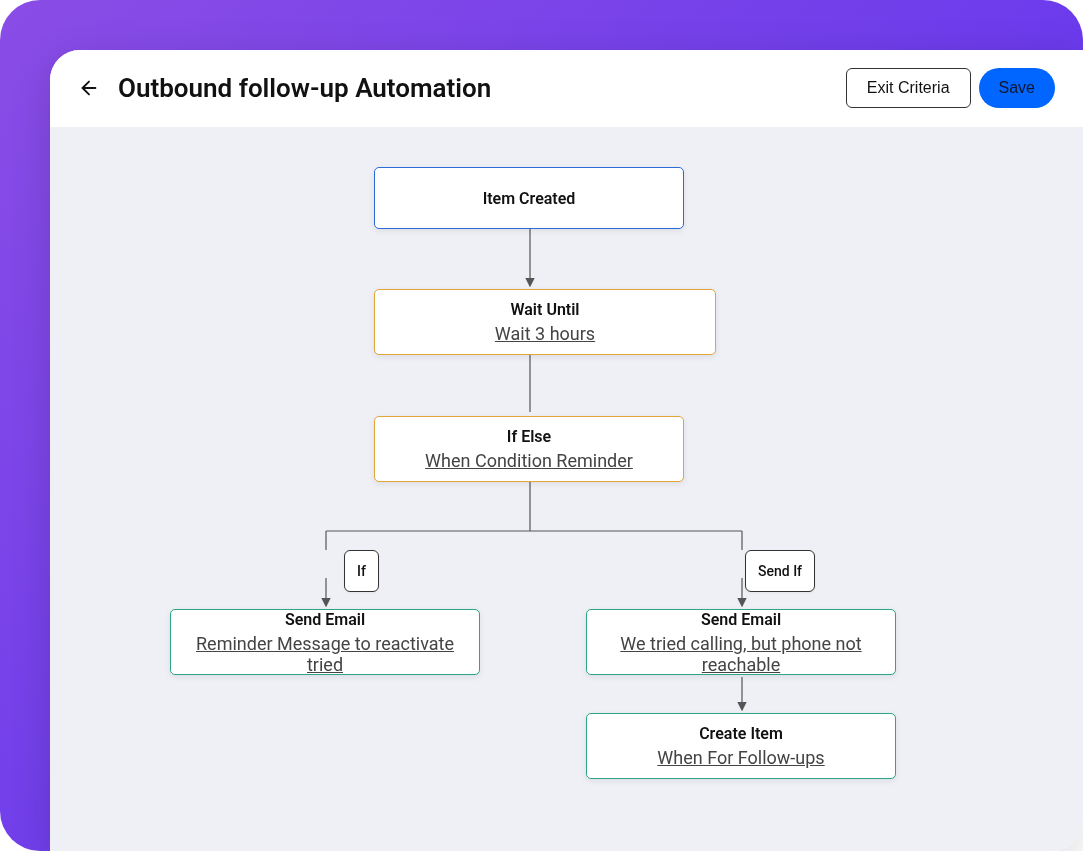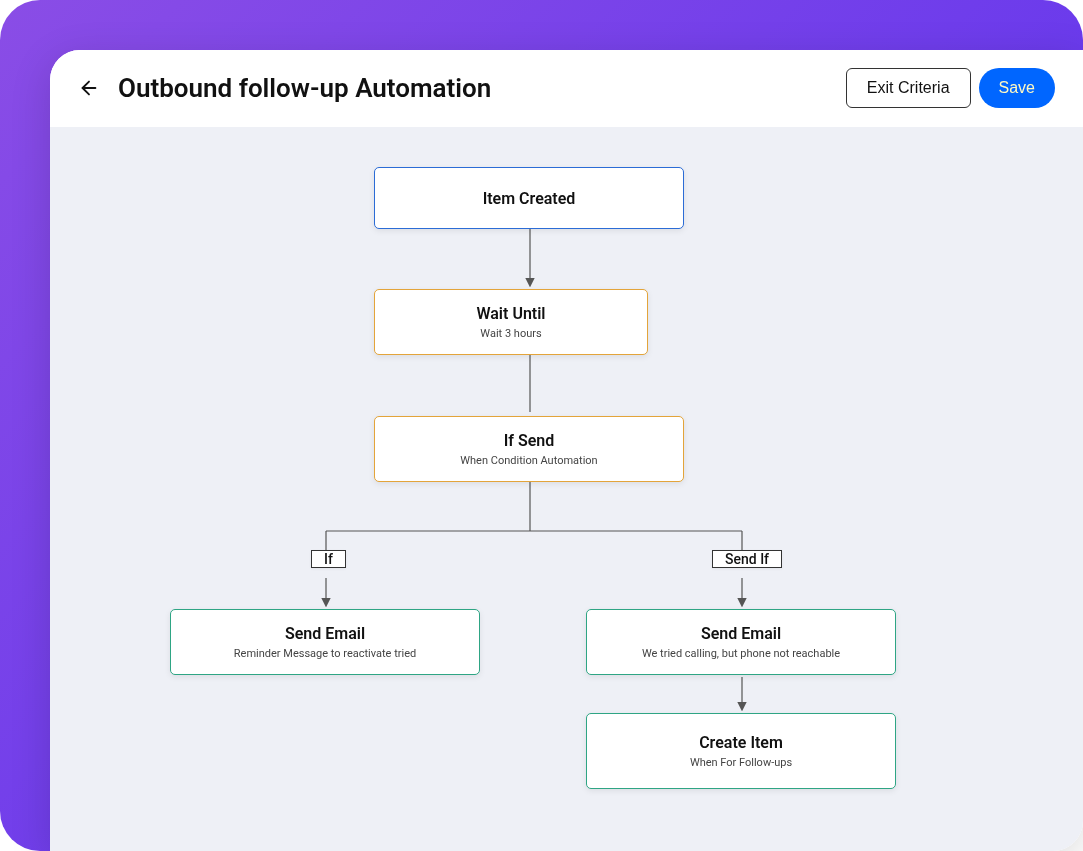--- a/index.html
+++ b/index.html
@@ -61,21 +61,21 @@
       cursor: pointer;
       border: none;
     }
     .btn-outline {
       background: #fff;
       border: 1.5px solid #333;
       color: #111;
     }
     .btn-primary {
       background: #0066ff;
-      color: #fef9c3;
+      color: #0f172a;
       border-radius: 20px;
     }
     .canvas {
       flex: 1;
       background: #eef0f6;
       position: relative;
       overflow: hidden;
     }
     .node {
       position: absolute;
@@ -88,37 +88,39 @@
       flex-direction: column;
       align-items: center;
       justify-content: center;
     }
     .node-title {
       font-size: 16px;
       font-weight: 600;
       color: #111;
     }
     .node-subtitle {
-      font-size: 11px;
+      font-size: 18px;
       color: #444;
       margin-top: 4px;
+      text-decoration: underline;
     }
     .node-blue { border: 1.5px solid #2b6cd6; }
     .node-orange { border: 1.5px solid #e3a43a; }
     .node-green { border: 1.5px solid #2ea584; }
     .badge {
       position: absolute;
       background: #fff;
       border: 1.5px solid #333;
-      border-radius: 0;
-      padding: 0 12px;
+      border-radius: 6px;
+      padding: 12px 12px;
       font-size: 14px;
       font-weight: 500;
       color: #111;
       box-shadow: 0 1px 3px rgba(0,0,0,0.05);
+      margin-left: 33px;
     }
     svg.conn {
       position: absolute;
       top: 0;
       left: 0;
       width: 100%;
       height: 100%;
       pointer-events: none;
     }
   </style>
@@ -166,48 +168,48 @@
 
         <line x1="692" y1="451" x2="692" y2="478" stroke="#555" stroke-width="1.2" marker-end="url(#arrowhead)"></line>
 
         <line x1="692" y1="550" x2="692" y2="582" stroke="#555" stroke-width="1.2" marker-end="url(#arrowhead)"></line>
       </svg>
 
       <div class="node node-blue" style="left:324px; top:40px; width:310px; height:62px;">
         <div class="node-title">Item Created</div>
       </div>
 
-      <div class="node node-orange" style="left:324px; top:162px; width:274px; height:66px;">
+      <div class="node node-orange" style="left:324px; top:162px; width:342px; height:66px;">
         <div class="node-title">Wait Until</div>
         <div class="node-subtitle">Wait 3 hours</div>
       </div>
 
       <div class="node node-orange" style="left:324px; top:289px; width:310px; height:66px;">
-        <div class="node-title">If Send</div>
-        <div class="node-subtitle">When Condition Automation</div>
+        <div class="node-title">If Else</div>
+        <div class="node-subtitle">When Condition Reminder</div>
       </div>
 
       <div class="badge" style="left:261px; top:423px;">
         <span>If</span>
       </div>
 
       <div class="badge" style="left:662px; top:423px;">
         <span>Send If</span>
       </div>
 
       <div class="node node-green" style="left:120px; top:482px; width:310px; height:66px;">
         <div class="node-title">Send Email</div>
         <div class="node-subtitle">Reminder Message to reactivate tried</div>
       </div>
 
       <div class="node node-green" style="left:536px; top:482px; width:310px; height:66px;">
         <div class="node-title">Send Email</div>
         <div class="node-subtitle">We tried calling, but phone not reachable</div>
       </div>
 
-      <div class="node node-green" style="left:536px; top:586px; width:310px; height:76px;">
+      <div class="node node-green" style="left:536px; top:586px; width:310px; height:66px;">
         <div class="node-title">Create Item</div>
         <div class="node-subtitle">When For Follow-ups</div>
       </div>
 
     </div>
   </div>
 </div>
 
 </body></html>

